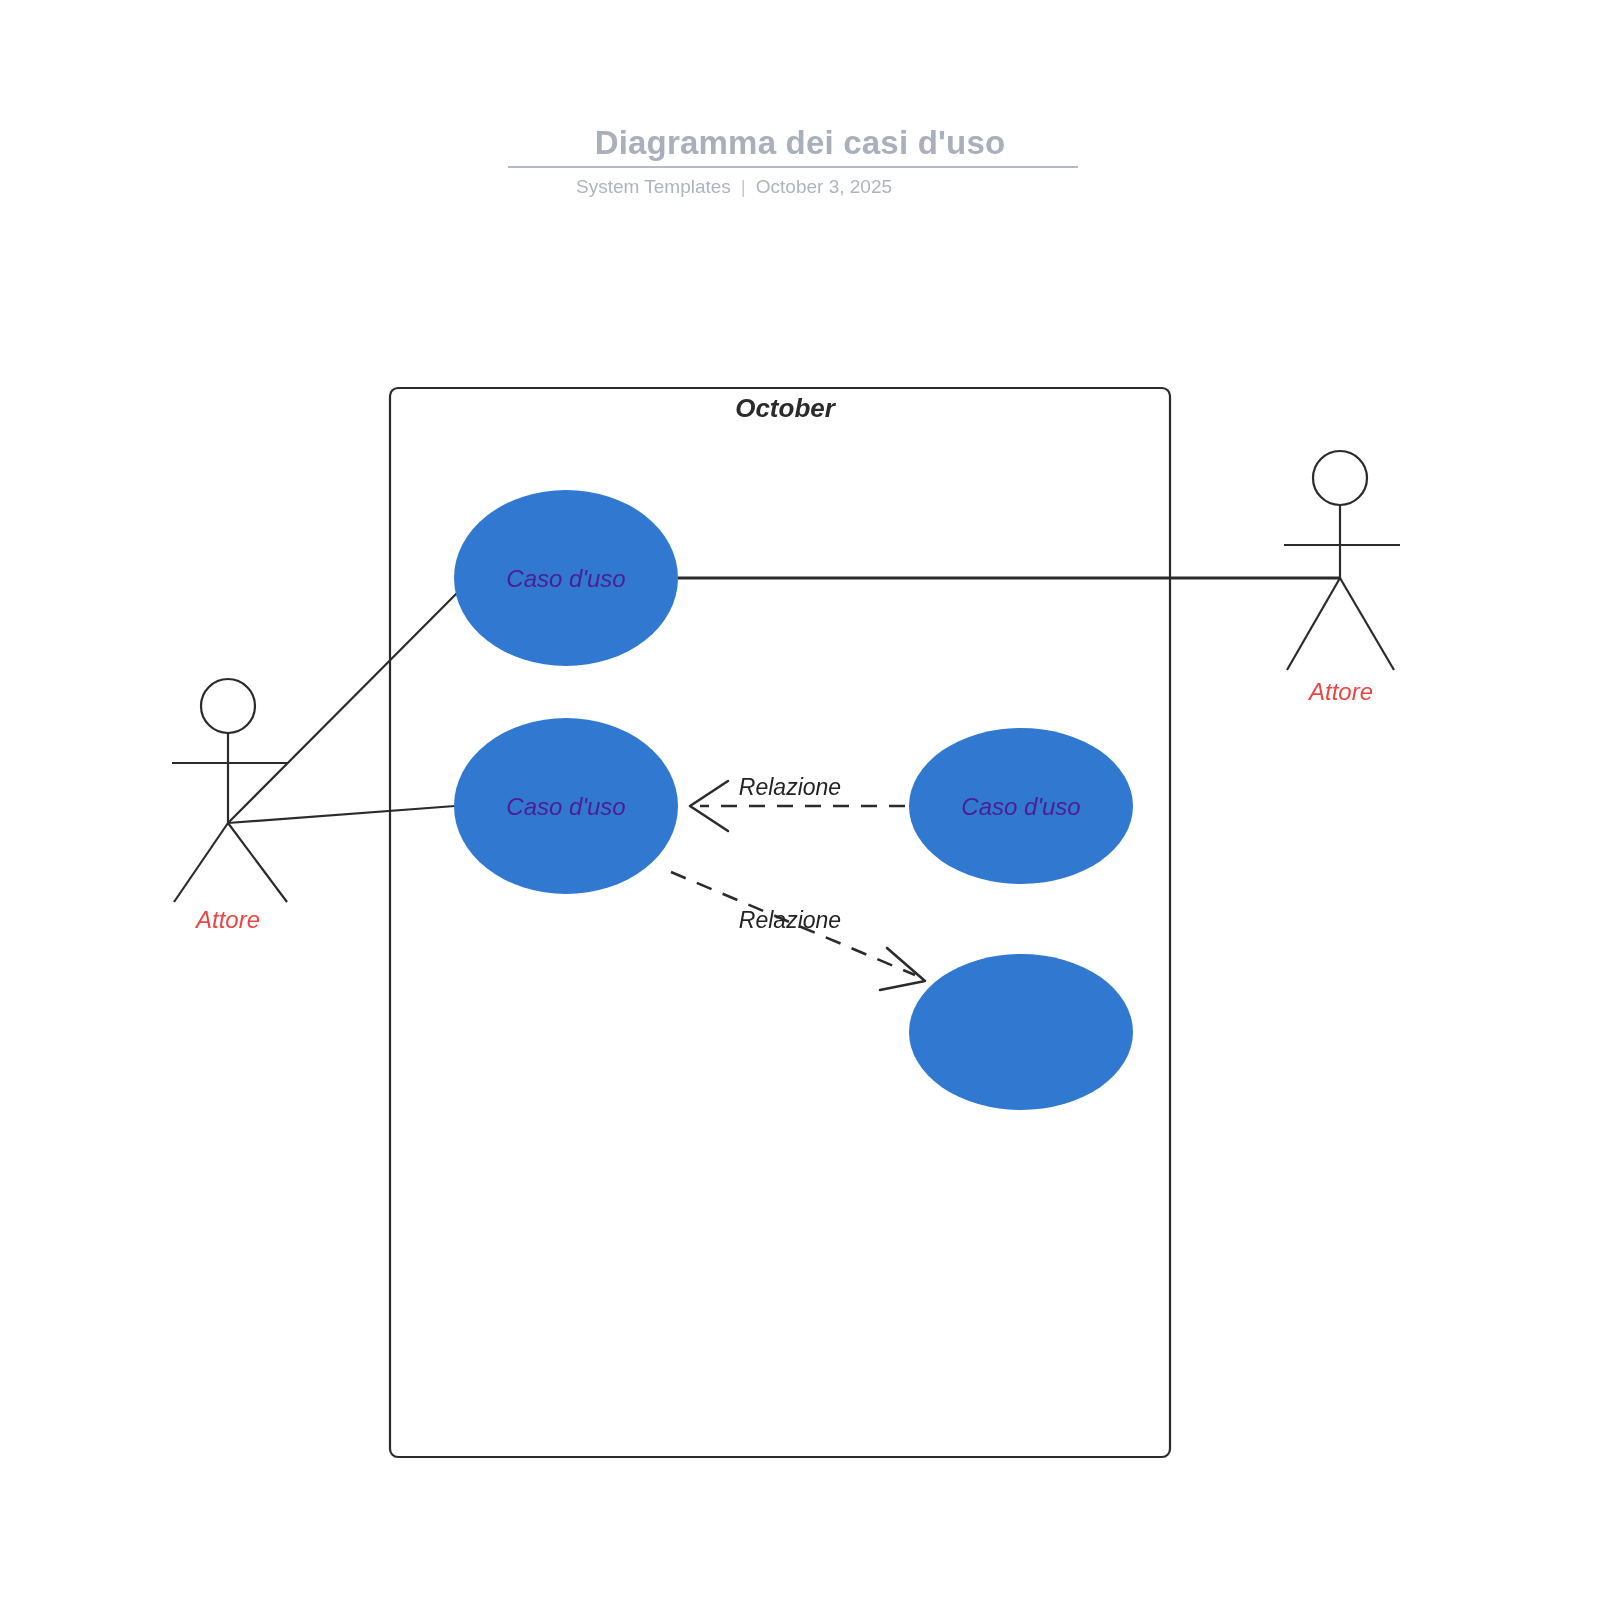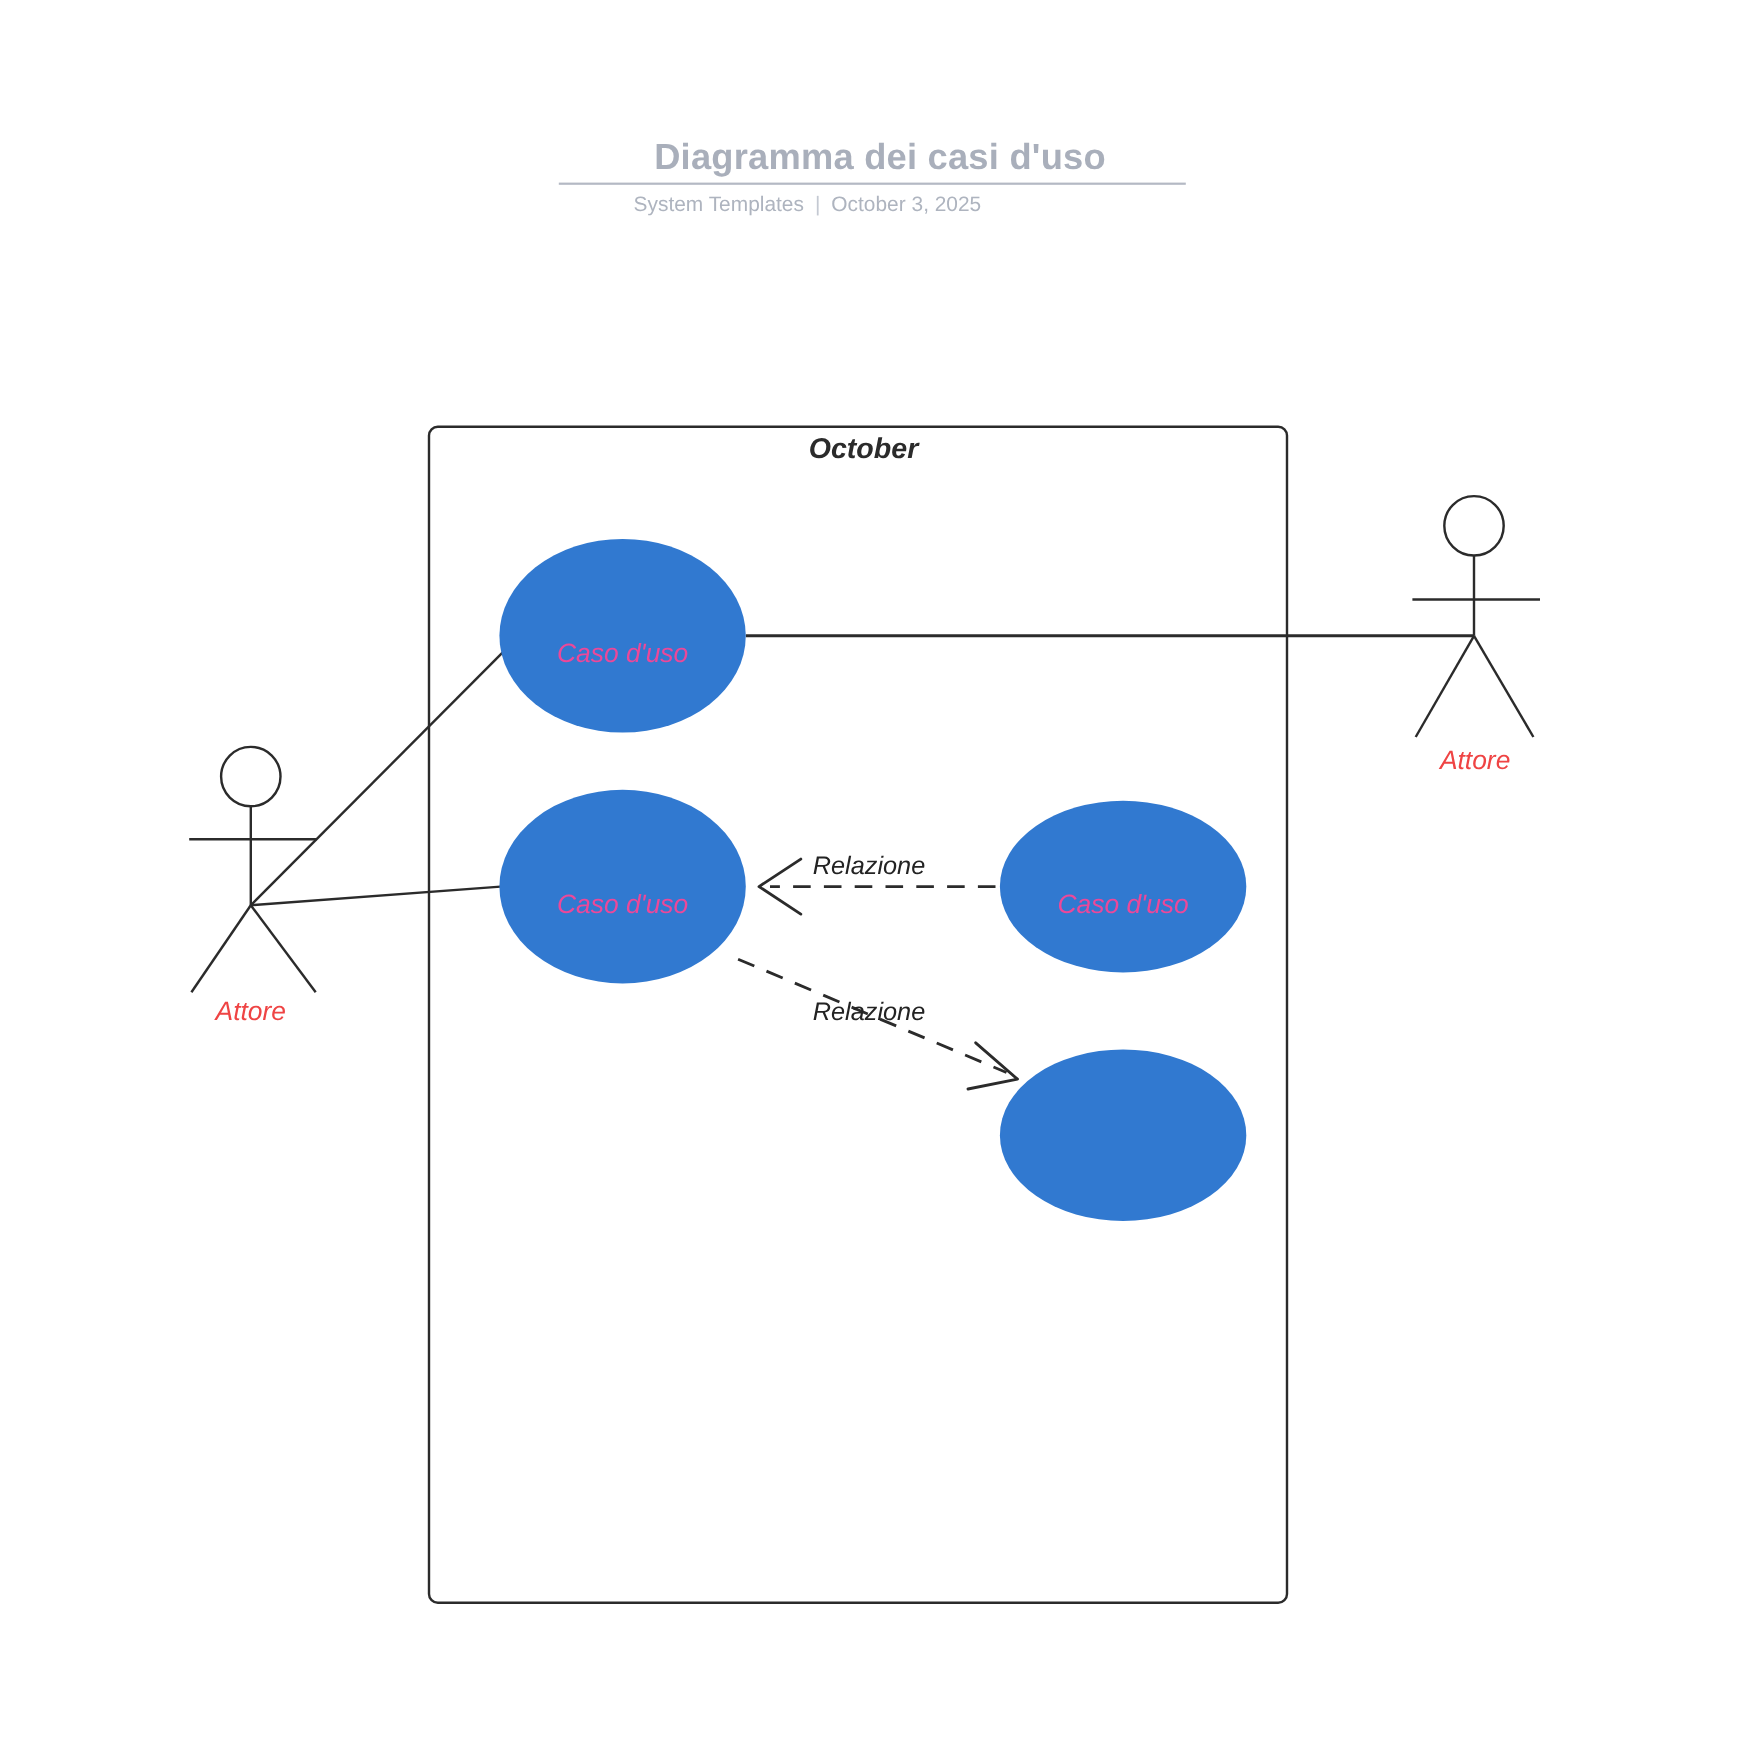--- a/index.html
+++ b/index.html
@@ -48,28 +48,27 @@
     font-size: 19px;
     color: #aeb4bf;
   }
   .hdr-sub .sep {
     display: inline-block;
     margin: 0 10px;
     color: #c4c9d2;
   }
   .ellipse-label {
     position: absolute;
-    color: #ec4899;
+    color: #4c1d95;
     font-style: italic;
     font-size: 24px;
     text-align: center;
     white-space: nowrap;
     transform: translate(-50%, -50%);
     pointer-events: none;
-    margin-top: 16px;
   }
   .actor-label {
     position: absolute;
     color: #ef4444;
     font-style: italic;
     font-size: 24px;
     text-align: center;
     white-space: nowrap;
     transform: translate(-50%, 0);
   }

